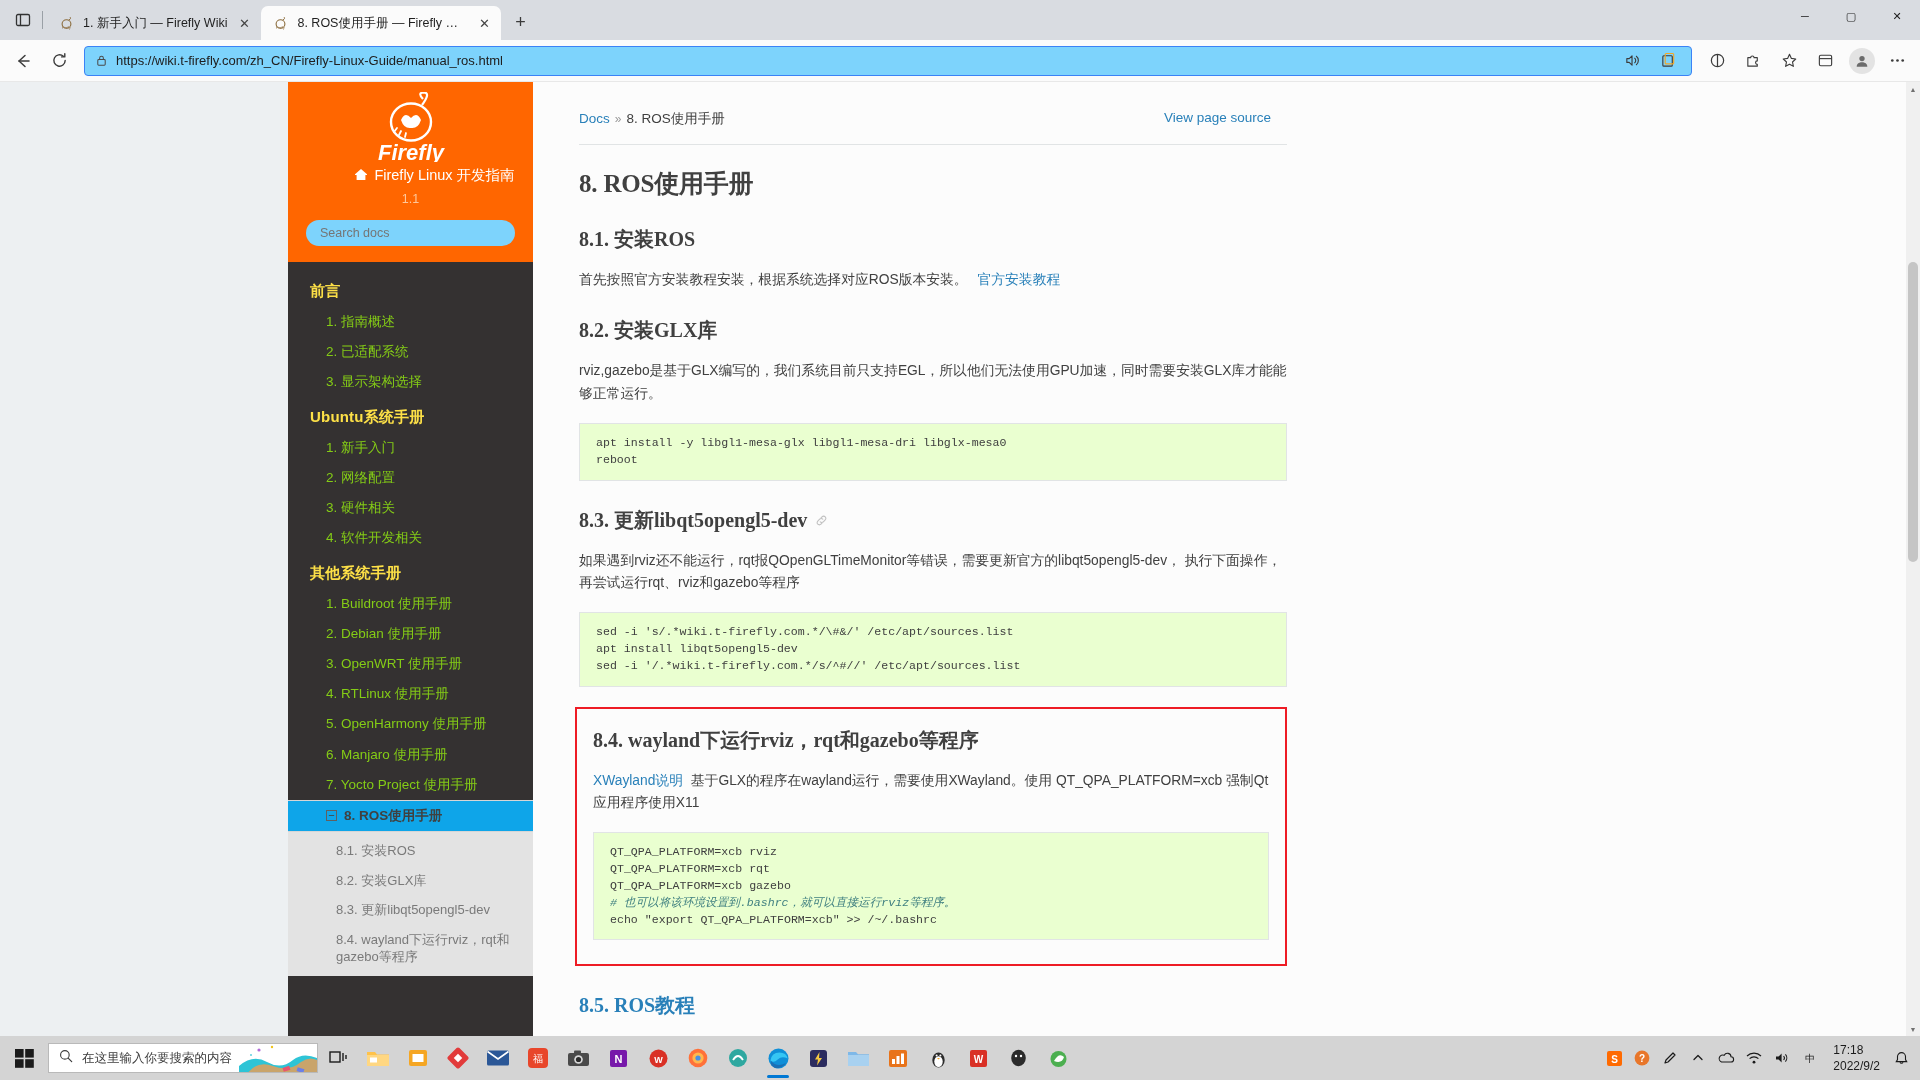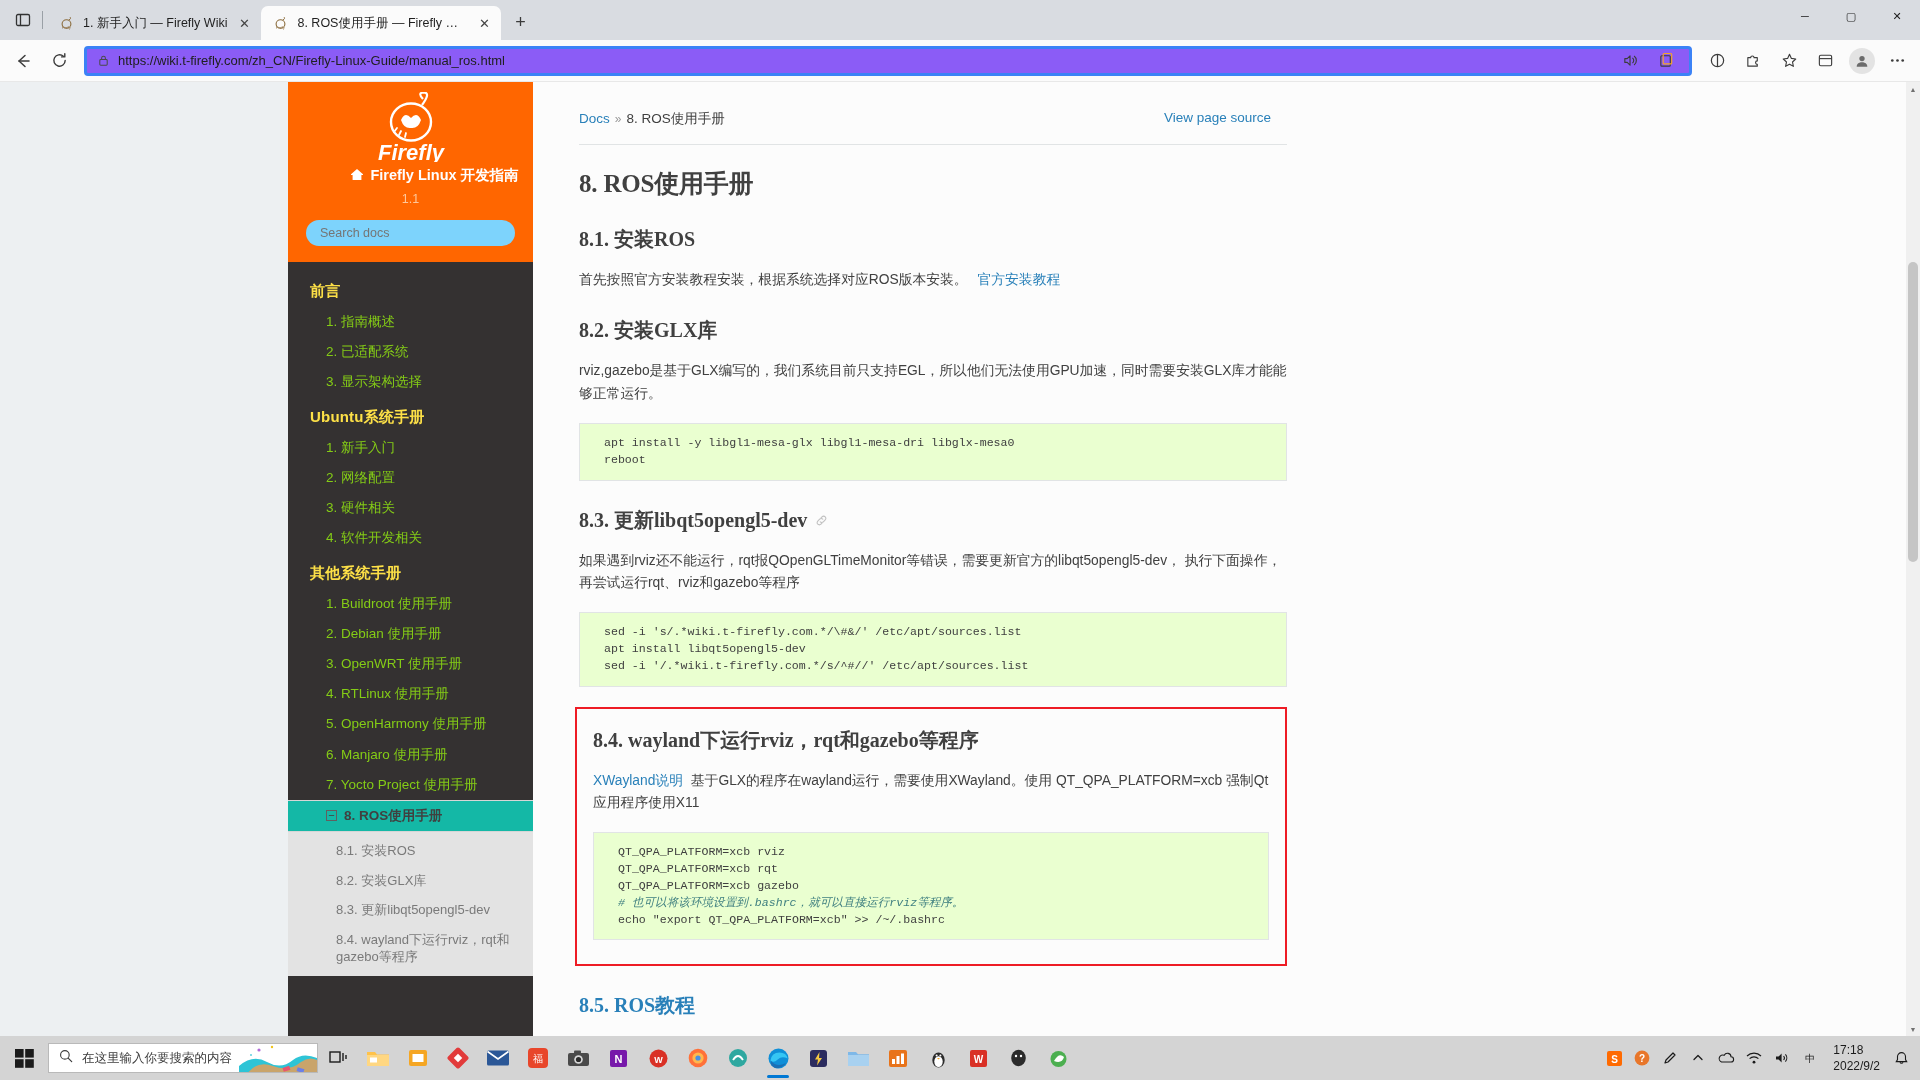--- a/index.html
+++ b/index.html
@@ -45,21 +45,21 @@
 
   .browser-toolbar {
     height: 42px; background: #fbfbfb; display: flex; align-items: center;
     padding: 0 6px; gap: 2px; border-bottom: 1px solid #e8e8e8;
   }
   .tb-btn {
     width: 34px; height: 32px; border-radius: 4px; display: flex; align-items: center;
     justify-content: center; color: #3c3c3c; cursor: pointer; flex: none;
   }
   .omnibox {
-    flex: 1; height: 30px; background: #8b5cf6; border: 3px solid #3b82f6; border-radius: 4px;
+    flex: 1; height: 30px; background: #7dd3fc; border: 1px solid #3b82f6; border-radius: 4px;
     display: flex; align-items: center; padding: 0 6px; margin: 0 6px; gap: 8px;
   }
   .omnibox .url {
     flex: 1; font-size: 13px; color: #202020; white-space: nowrap; overflow: hidden;
     font-family: "Liberation Sans", sans-serif;
   }
   .omni-right { display: flex; align-items: center; gap: 2px; }
   .profile-circle {
     width: 26px; height: 26px; border-radius: 50%; background: #e3e3e3; display: flex;
     align-items: center; justify-content: center; margin-left: 2px;
@@ -68,41 +68,41 @@
   
   .viewport { flex: 1; display: flex; background: #fcfcfc; position: relative; overflow: hidden; }
   .page-gutter { width: 288px; background: #edf0f2; flex: none; }
 
   
   .sidebar { width: 245px; flex: none; background: #343131; display: flex; flex-direction: column;
              height: 100%; overflow: hidden;}
   .sb-head { background: #ff6600; padding: 12px 0 16px; text-align: center; }
   .sb-logo { height: 66px; display: flex; align-items: center; justify-content: center; margin-bottom: 2px; }
   .sb-brand {
-    color: #fff; font-size: 14.5px; font-weight: bold; margin-top: 6px;
+    color: #fff; font-size: 14.5px; font-weight: normal; margin-top: 6px;
     display: flex; align-items: center; justify-content: center; gap: 6px; padding-left: 48px;
   }
   .sb-version { color: #ffc79a; font-size: 12.5px; margin-top: 7px; }
   .sb-search-wrap { padding: 0 18px; margin-top: 14px; }
   .sb-search {
     width: 100%; height: 26px; border-radius: 50px; border: none; outline: none;
     padding: 12px 14px; font-size: 12.5px; color: #555; background: #7dd3fc;
     font-family: "Liberation Sans", sans-serif;
   }
   .sb-nav { flex: 1; overflow: hidden; padding-top: 10px; }
   .sb-caption {
     color: #fde047; font-size: 15px; font-weight: bold; padding: 10px 22px 6px;
     letter-spacing: .2px;
   }
   .sb-item {
     display: block; color: #84cc16; font-size: 13.5px; padding: 6px 22px 6px 38px;
     text-decoration: none; cursor: pointer; line-height: 1.35;
   }
   .sb-item.current {
-    background: #14b8a6; color: #404040; font-weight: bold; 
+    background: #0ea5e9; color: #404040; font-weight: bold; 
     border-top: 1px solid #d6d6d6; border-bottom: 1px solid #d6d6d6;
   }
   .sb-toggle {
     display: inline-block; width: 11px; height: 11px; border: 1px solid #606060;
     line-height: 9px; text-align: center; font-size: 11px; margin-right: 7px;
     vertical-align: 1px; color: #404040; font-weight: normal;
   }
   .sb-sub { background: #e3e3e3; padding: 4px 0; }
   .sb-subitem {
     display: block; color: #7a7a7a; font-size: 13px; padding: 6px 14px 6px 48px;
@@ -122,21 +122,21 @@
 
   h1.doc { font-size: 25px; color: #404040; font-weight: bold; margin-bottom: 22px;
            font-family: "Liberation Serif", "DejaVu Serif", serif; letter-spacing: -0.2px; }
   h2.doc { font-size: 20px; color: #404040; font-weight: bold; margin: 26px 0 16px;
            font-family: "Liberation Serif", "DejaVu Serif", serif; display:flex; align-items:baseline; gap:8px;}
   .headerlink { color: #c9c9c9; font-size: 14px; cursor: pointer; }
   p.doc { font-size: 13.8px; color: #404040; line-height: 1.62; margin-bottom: 18px; }
   p.doc a { color: #2980b9; text-decoration: none; cursor: pointer; }
 
   pre.codeblock {
-    background: #eaffd0; border: 1px solid #e1e4e5; padding: 11px 24px;
+    background: #eaffd0; border: 1px solid #e1e4e5; padding: 11px 16px;
     font-family: "Liberation Mono", "DejaVu Sans Mono", monospace;
     font-size: 11.6px; line-height: 1.45; color: #404040; margin-bottom: 20px;
     white-space: pre; overflow: hidden;
   }
   pre.codeblock .cmt { color: #408080; font-style: italic; }
 
   .highlight-box {
     border: 2px solid #ee1c25; padding: 14px 16px 4px 16px; margin: 14px 0 18px -4px;
   }
   .highlight-box h2.doc { margin-top: 4px; }

